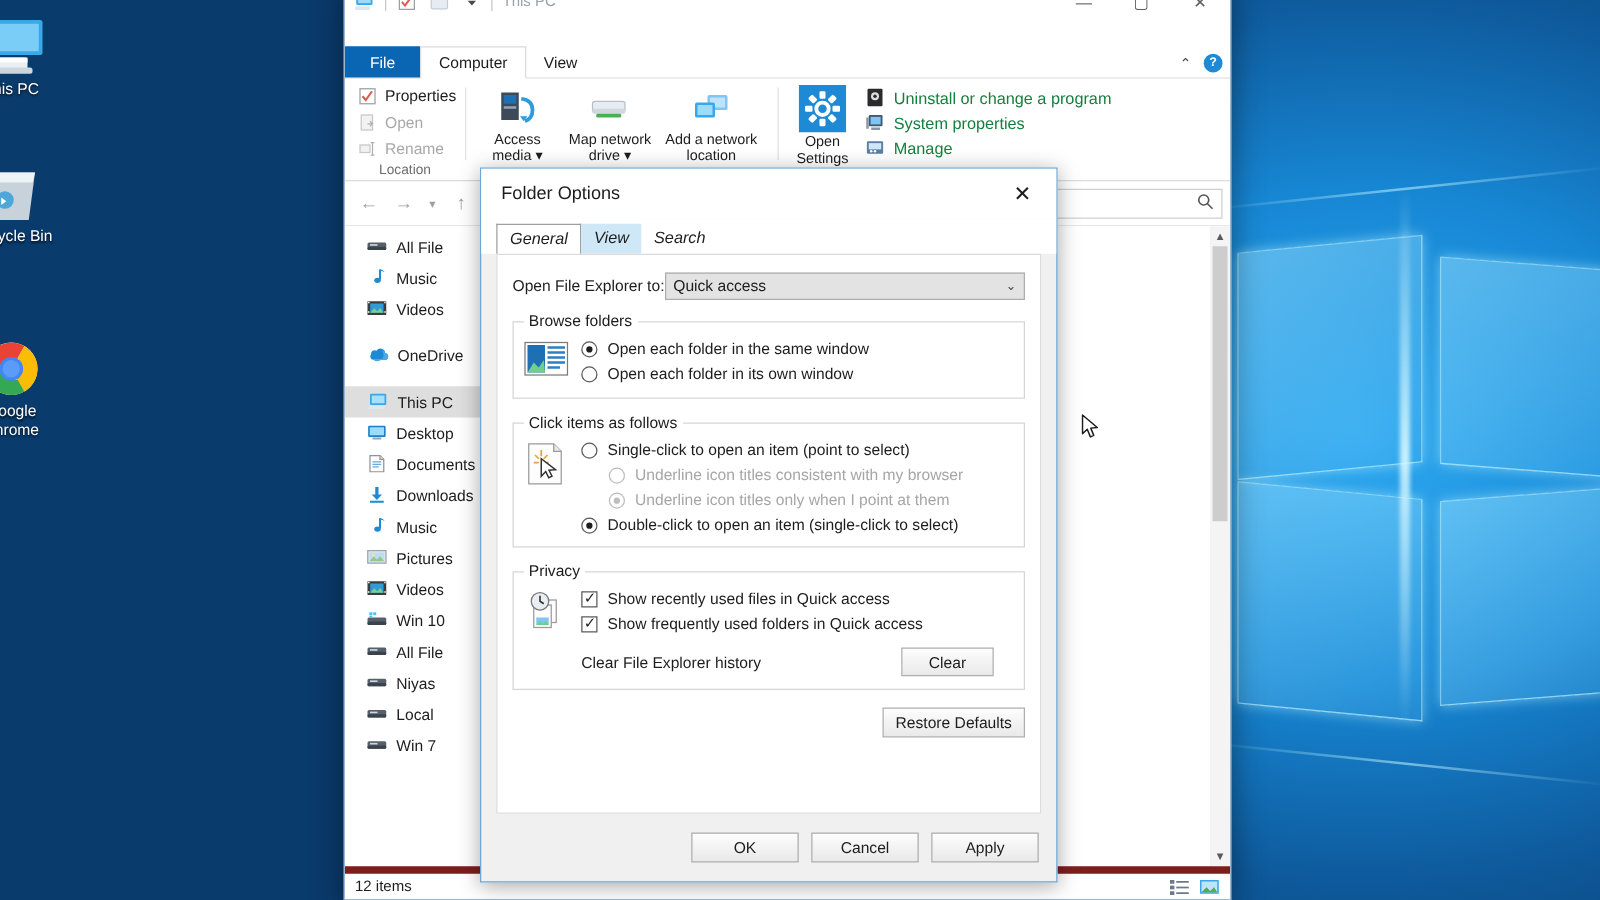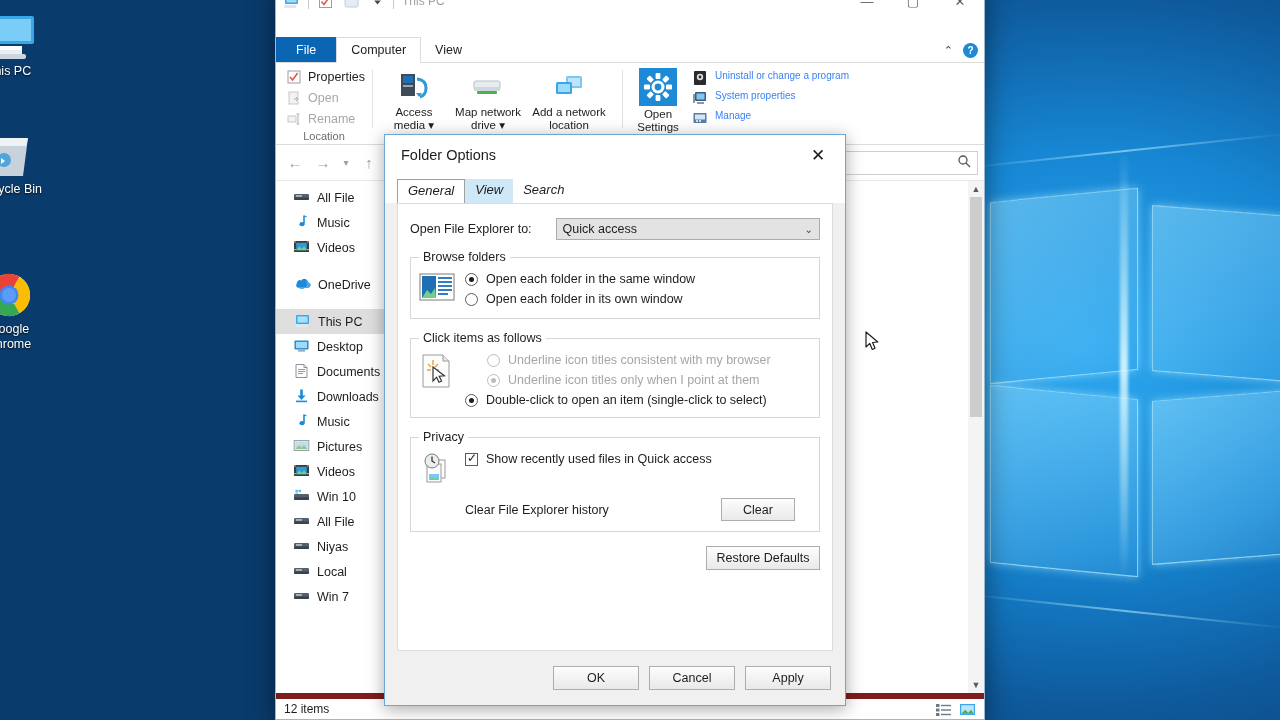--- a/index.html
+++ b/index.html
@@ -108,21 +108,21 @@
   .small-cmd { display:flex; align-items:center; gap:6px; font-size:12.5px; color:#1d1d1d; padding:1px 4px; }
   .small-cmd.dim { color:#a8a8a8; }
   .mini-ico { width:16px; height:16px; flex:0 0 16px; }
 
   .big-cmds { display:flex; align-items:flex-start; gap:2px; padding-top:2px; }
   .big-cmd { width: 72px; display:flex; flex-direction:column; align-items:center; gap:2px; padding:2px 2px; }
   .big-cmd .bigico { width:34px; height:34px; }
   .big-cmd .blabel { font-size:11.5px; line-height:12.5px; color:#1d1d1d; text-align:center; }
 
   .right-cmds { display:flex; flex-direction:column; gap:4px; padding:4px 4px 0 4px; }
-  .right-cmd { display:flex; align-items:flex-start; gap:7px; font-size:10px; color:#3b82f6; }
+  .right-cmd { display:flex; align-items:flex-end; gap:7px; font-size:13px; color:#15803d; }
 
   
   #navrow {
     height: 36px; display:flex; align-items:center; gap:2px; padding: 0 6px;
     flex: 0 0 auto; border-bottom:1px solid #e8e8e8; background:#fff;
   }
   .navbtn { width:26px; height:26px; display:flex; align-items:center; justify-content:center;
             color:#9aa0a6; font-size:15px; }
   #addressbar {
     flex: 1 1 auto; height: 24px; border:1px solid #cfcfcf; background:#fff; margin: 0 4px;
@@ -185,21 +185,21 @@
   #dlg-tabs { display:flex; padding: 4px 12px 0 12px; background:#fff; flex:0 0 auto; }
   .dtab { padding: 3px 10px 5px 10px; font-size:13px; color:#1d1d1d;font-style:italic; }
   .dtab.active { border:1px solid #a0a0a0; border-bottom-color:#fff; background:#fff; margin-bottom:-1px; }
   .dtab.hover { background:#cfe8f8; }
 
   #dlg-pane {
     margin: 0 12px; background:#fff; border:1px solid #dcdcdc;
     flex: 1 1 auto; padding: 14px 12px 10px 12px; position:relative; min-height:0;
   }
 
-  .row-open-to { display:flex; align-items:center; gap:24px; margin-bottom: 10px; }
+  .row-open-to { display:flex; align-items:center; gap:0; margin-bottom: 10px; }
   .row-open-to .lbl { font-size:12.5px; color:#1d1d1d; }
   .combo {
     flex:1 1 auto; height:22px; background:#e3e3e3; border:1px solid #adadad;
     display:flex; align-items:center; padding: 0 6px; font-size:12.5px; color:#1d1d1d;
   }
   .combo .caret { margin-left:auto; font-size:10px; color:#444; }
 
   fieldset.group {
     border:1px solid #d6d6d6; margin-bottom: 12px; padding: 6px 24px 10px 8px; position:relative;
   }
@@ -749,20 +749,24 @@
             <svg width="36" height="36" viewBox="0 0 36 36">
               <path d="M4 2 h20 l6 6 v26 h-26 z" fill="#fdfdfd" stroke="#9a9a9a"></path>
               <path d="M24 2 v6 h6" fill="#e8e8e8" stroke="#9a9a9a"></path>
               <g stroke="#e8a33d" stroke-width="1.4">
                 <path d="M14 7 v5 M9 11 l3 3 M19 11 l-3 3 M8 17 h4 M20 17 h-4"></path>
               </g>
               <path d="M14 14 l0 14 l3.6 -3.8 l2.4 5 l2.6 -1.2 l-2.4 -4.8 l5.2 -0.4 z" fill="#fff" stroke="#333" stroke-width="1.2"></path>
             </svg>
           </span>
           <div class="opts">
+            <label class="opt">
+              <span class="radio"></span>
+              <span>Single-click to open an item (point to select)</span>
+            </label>
             <label class="opt sub">
               <span class="radio disabled"></span>
               <span>Underline icon titles consistent with my browser</span>
             </label>
             <label class="opt sub">
               <span class="radio disabled checked"></span>
               <span>Underline icon titles only when I point at them</span>
             </label>
             <label class="opt">
               <span class="radio checked"></span>
@@ -783,20 +787,24 @@
               <path d="M10 28 l3 -3.5 l2.4 2.6 l2.2 -2.4 l2.4 3.3 z" fill="#6fd08a"></path>
               <circle cx="13" cy="9" r="7" fill="#e9eef2" stroke="#7a7a7a"></circle>
               <path d="M13 4.5 v4.5 l3 2" stroke="#333" stroke-width="1.3" fill="none"></path>
             </svg>
           </span>
           <div class="opts">
             <label class="opt">
               <span class="checkbox checked"></span>
               <span>Show recently used files in Quick access</span>
             </label>
+            <label class="opt">
+              <span class="checkbox checked"></span>
+              <span>Show frequently used folders in Quick access</span>
+            </label>
           </div>
         </div>
         <div class="clear-row">
           <span class="txt">Clear File Explorer history</span>
           <span class="btn" id="btn-clear">Clear</span>
         </div>
       </fieldset>
 
       <div style="display:flex">
         <span class="btn" id="btn-restore">Restore Defaults</span>

